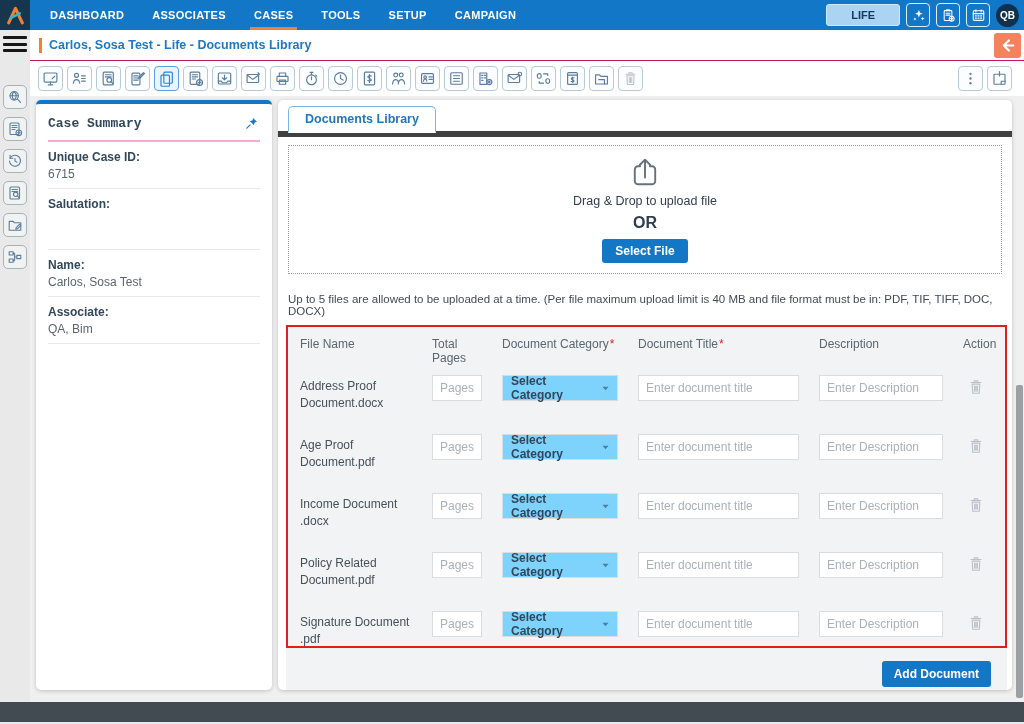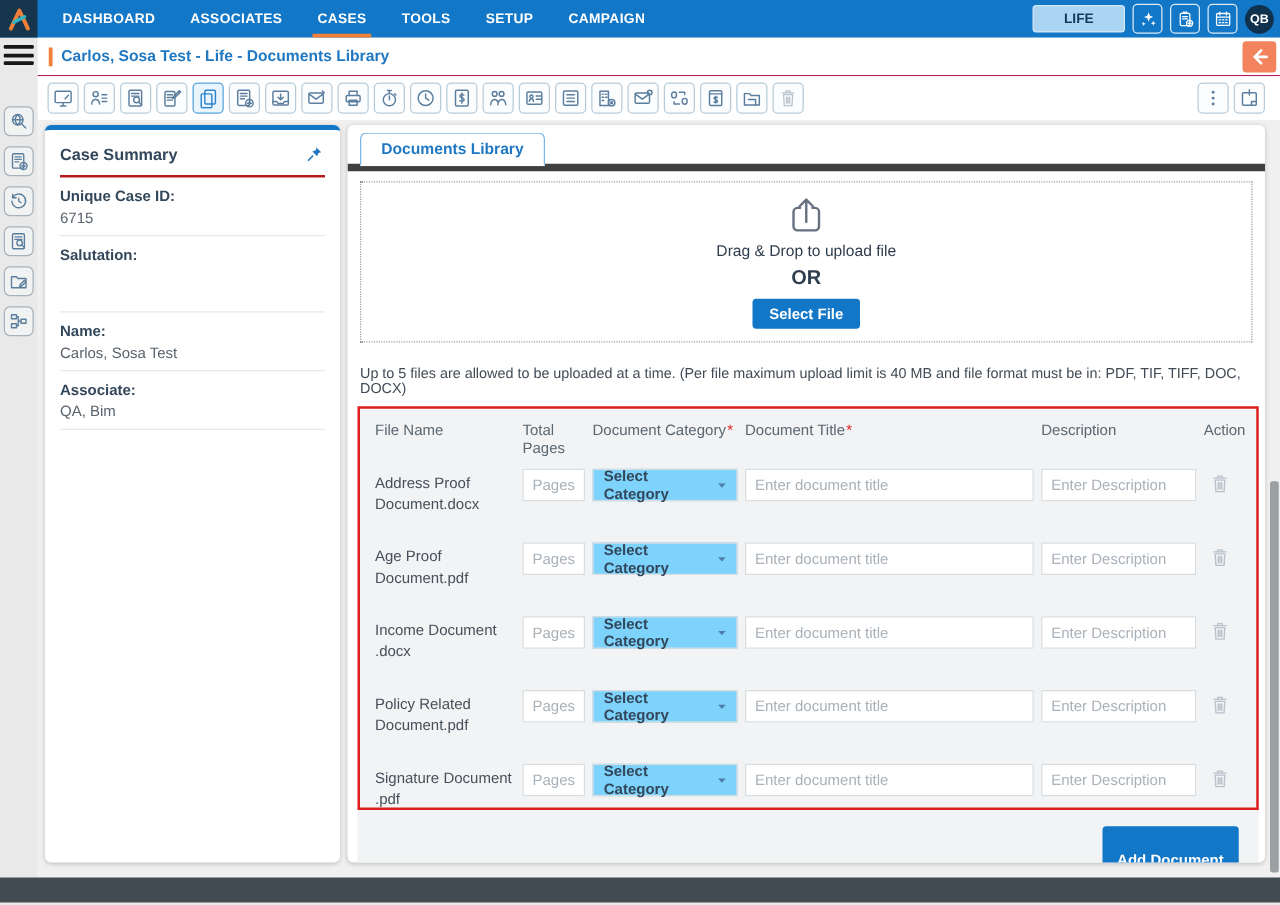--- a/index.html
+++ b/index.html
@@ -45,21 +45,21 @@
   .tool-btn { width:25px; height:25px; min-width:25px; border:1px solid #b6cbda; border-radius:4px; background:#fcfdfe; color:#5b7e9e; display:flex; align-items:center; justify-content:center; padding:0; }
   .tool-btn svg { width:17px; height:17px; }
   .tool-btn.active { border-color:#57a3dd; background:#e9f4fd; color:#2f85cc; }
   .tool-btn.dim { color:#b9c4cc; }
   .toolbar-spacer { flex:1; }
 
   
   .content { position:absolute; top:96px; left:30px; right:0; bottom:22px; background:#f0f0f1; }
 
   .case-card { position:absolute; left:6px; top:4px; width:236px; bottom:12px; background:#fff; border-radius:5px; box-shadow:0 1px 4px rgba(0,0,0,.2); border-top:4px solid #1377c8; padding:0 12px; }
-  .cs-head { display:flex; justify-content:space-between; align-items:center; padding:11px 0 9px; border-bottom:2px solid #b91c1c; }
+  .cs-head { display:flex; justify-content:space-between; align-items:center; padding:11px 0 9px; border-bottom:2px solid #f9a8d4;font-family:Liberation Mono, monospace; }
   .cs-title { font-size:13px; font-weight:600; color:#33475b; }
   .pin-btn { background:none; border:none; color:#1f78c1; padding:0; width:16px; height:16px; }
   .pin-btn svg { width:15px; height:15px; }
   .cs-field { padding:8px 0 6px; border-bottom:1px solid #e6e9ea; }
   .cs-label { font-size:12px; font-weight:700; color:#33475b; margin-bottom:3px; }
   .cs-value { font-size:12px; color:#5a646e; min-height:15px; }
   .cs-field.empty .cs-value { min-height:29px; }
 
   .main-card { position:absolute; left:248px; top:4px; right:12px; bottom:12px; background:#fff; border-radius:5px; box-shadow:0 1px 4px rgba(0,0,0,.2); overflow:hidden; }
 
@@ -70,36 +70,36 @@
   .dz-icon { width:34px; height:34px; margin:0 auto; color:#667180; }
   .dz-icon svg { width:34px; height:34px; }
   .dz-line1 { margin-top:5px; font-size:12.5px; color:#2f3e4e; }
   .dz-or { margin:6px 0 7px; font-size:16px; font-weight:700; color:#2f3e4e; }
   .select-file-btn { background:#1377c8; border:none; color:#fff; font-size:12px; font-weight:600; padding:5px 13px; border-radius:3px; font-family:inherit; }
 
   .upload-note { margin:19px 10px 0; font-size:11.5px; color:#414b55; }
 
   .gray-zone { margin:8px 5px 0 8px; background:#f2f3f4; }
   .doc-table { border:2px solid #de1f1f; padding:6px 12px 0; }
-  .thead, .trow { display:grid; grid-template-columns:112px 50px 116px 1fr 124px 30px; column-gap:6px; align-items:start; }
+  .thead, .trow { display:grid; grid-template-columns:112px 50px 116px 1fr 124px 30px; column-gap:20px; align-items:start; }
   .thead { font-size:12px; color:#5a6670; padding:4px 0 0; }
   .hcell .star { color:#e02020; margin-left:1px; }
   .trow { padding-top:10px; height:59px; }
   .trow:last-child { height:45px; }
   .fname { font-size:12px; color:#46505a; line-height:1.45; padding-top:3px; }
   .inp { width:100%; height:26px; border:1px solid #d9dde0; background:#fff; font-size:12px; font-family:inherit; padding:0 7px; color:#333; }
   .inp::placeholder { color:#a9b1b9; }
   .sel { height:26px; border:1px solid #d9dde0; background:#7dd3fc; display:flex; align-items:center; justify-content:space-between; padding:0 6px 0 8px; font-size:12px; font-weight:600; color:#33475b; cursor:pointer; }
   .sel .caret { width:11px; height:11px; color:#4f7ca8; }
   .sel .caret svg { width:11px; height:11px; }
   .trash-btn { background:none; border:none; width:22px; height:24px; color:#b9c2ca; padding:0; margin-left:4px; }
   .trash-btn svg { width:18px; height:20px; }
 
   .add-row { text-align:right; padding:13px 16px 13px; }
-  .add-btn { background:#1377c8; color:#fff; border:none; border-radius:3px; font-size:12px; font-weight:700; padding:20px 12px; font-family:inherit; }
+  .add-btn { background:#1377c8; color:#fff; border:none; border-radius:3px; font-size:12px; font-weight:700; padding:6px 12px; font-family:inherit; }
 
   .footer { position:absolute; left:0; right:0; bottom:0; height:22px; background:#424b52; border-bottom:2px solid #e8eaeb; z-index:8; }
   .vscroll { position:absolute; top:385px; right:1px; width:7px; height:313px; background:#9aa0a3; border-radius:2px; z-index:9; }
 </style>
 </head>
 <body>
 
 <header class="topnav">
   <div class="logo-box">
     <svg viewBox="0 0 16 16" fill="none" stroke-linecap="round" stroke-linejoin="round">

